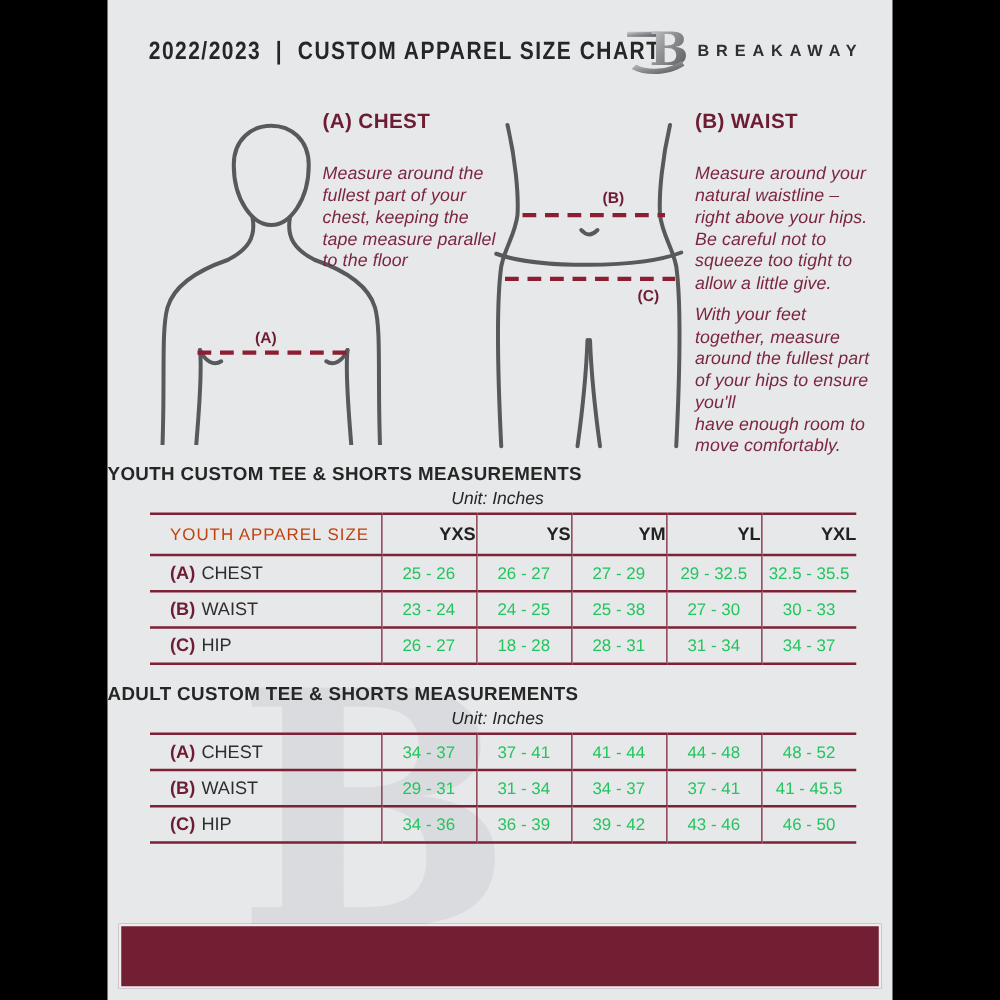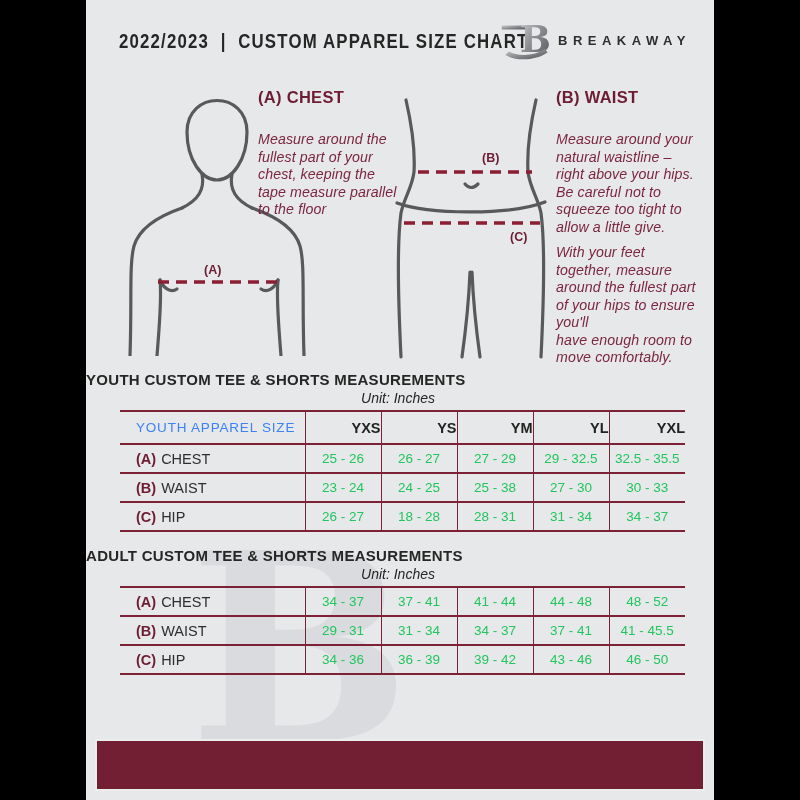--- a/index.html
+++ b/index.html
@@ -51,21 +51,21 @@
   }
   .t-youth-title { top:371px; } .t-youth-unit { top:390px; }
   .t-adult-title { top:547px; } .t-adult-unit { top:566px; }
   table { position:absolute; left:120px; border-collapse:collapse; table-layout:fixed; width:565px; }
   .tbl-youth { top:410px; } .tbl-adult { top:586px; }
   th, td { border-top:2px solid #7d2136; border-bottom:2px solid #7d2136; font-weight:400; }
   th + th, td + td { border-left:1.5px solid #7d2136; }
   tr.hdr th { height:33px; }
   tr.row td { height:29px; }
   .size-col { text-align:right; font-weight:700; font-size:14.5px; color:#222; }
-  .lbl-col  { text-align:left; padding-left:16px; font-size:13.5px; letter-spacing:.8px; color:#3b82f6; }
+  .lbl-col  { text-align:left; padding-left:16px; font-size:13.5px; letter-spacing:.8px; color:#c2410c; }
   td.rowlbl { text-align:left; padding-left:16px; font-size:14.5px; color:#2e2e2e; }
   td.rowlbl .pfx { color:#6d1d33; font-weight:700; margin-right:5px; }
   td.val { text-align:center; font-size:13.5px; color:#22c55e; }
   
   .watermark {
     position:absolute; left:103px; top:518px; font-family:"DejaVu Serif",serif;
     font-weight:700; font-size:262px; line-height:1; color:#d9dbde;
   }
   .footer-bar {
     position:absolute; left:95px; top:739px; width:610px; height:52px;

